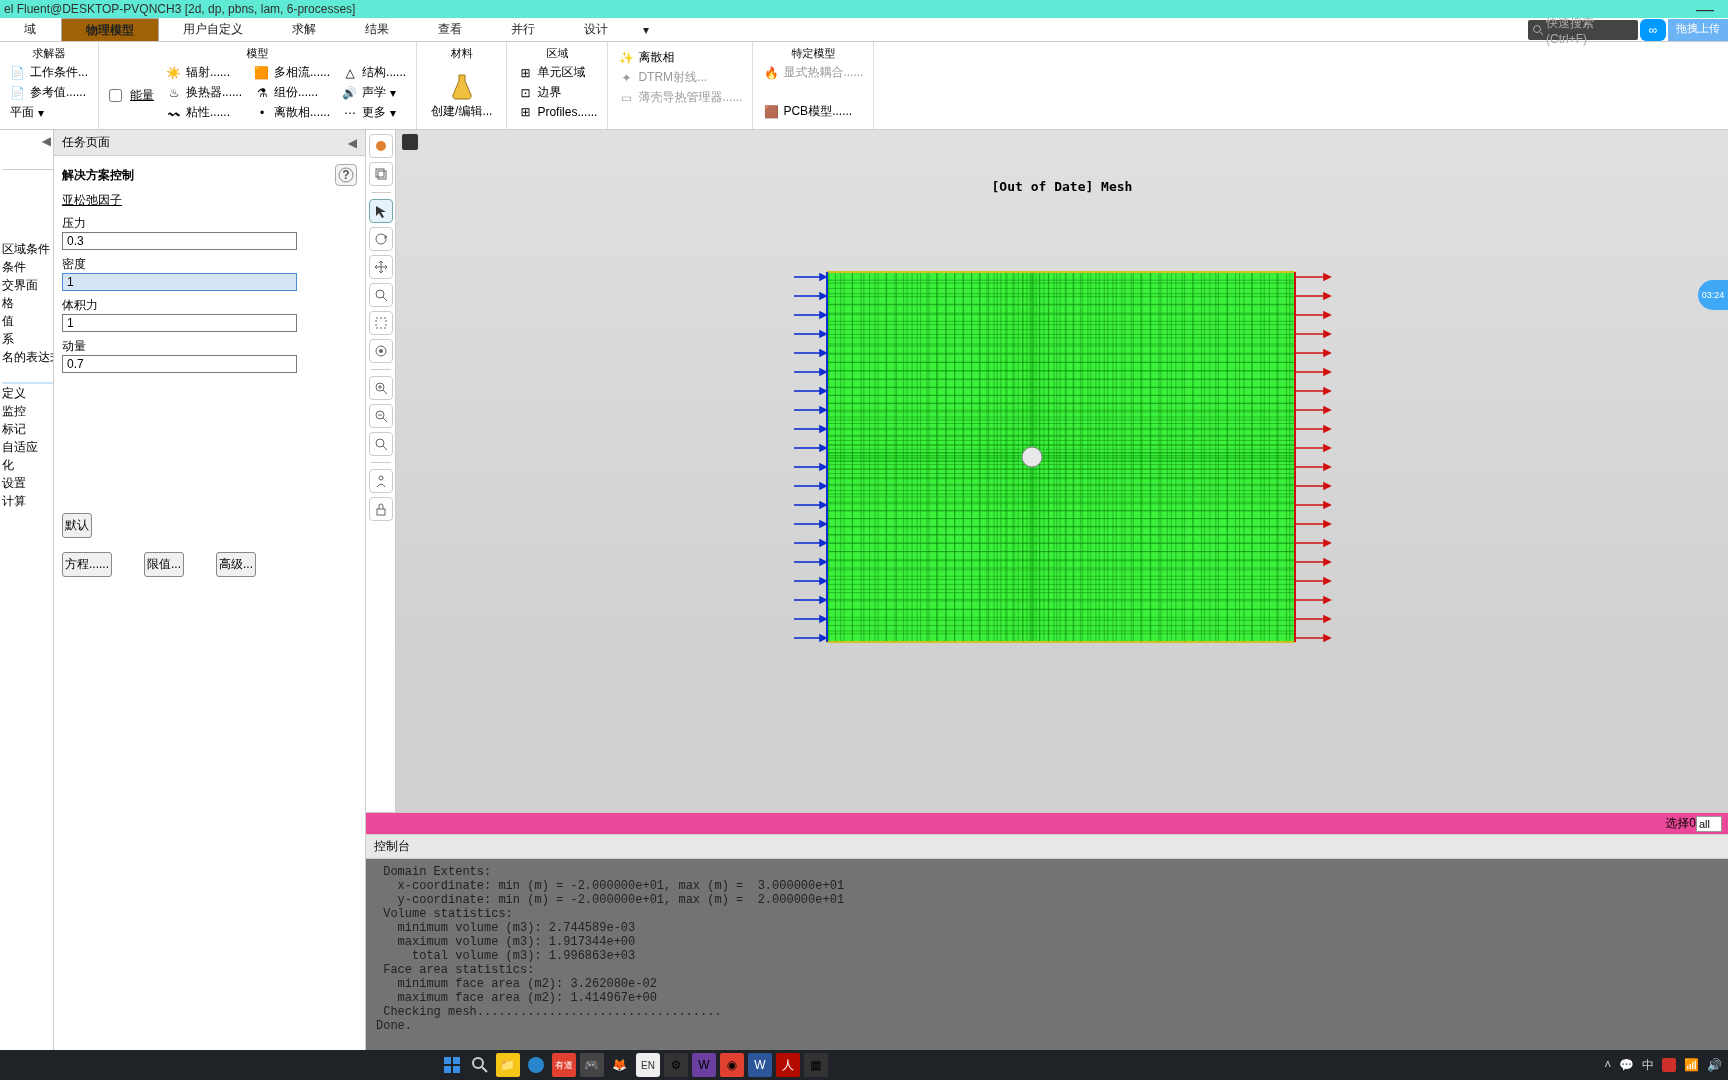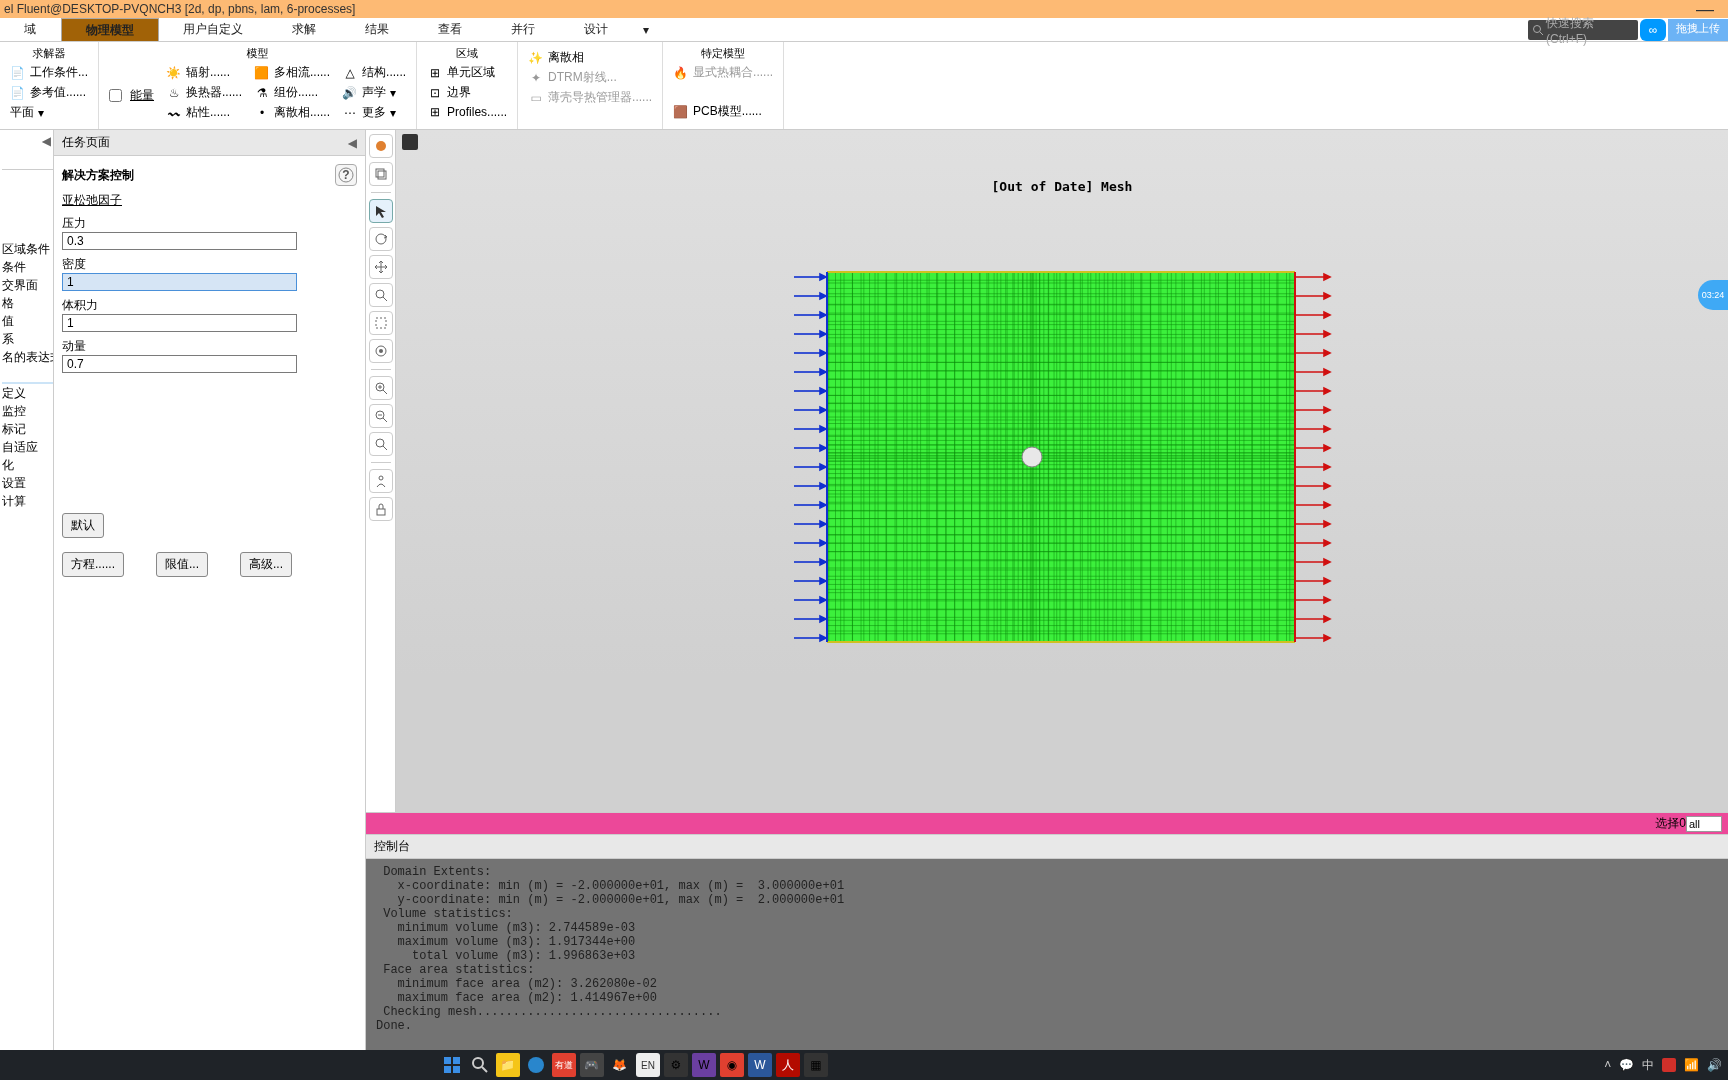--- a/index.html
+++ b/index.html
@@ -1,18 +1,18 @@
 <!DOCTYPE html>
 <html><head>
 <meta charset="utf-8">
 <style>
 * { margin: 0; padding: 0; box-sizing: border-box; font-family: "Microsoft YaHei", sans-serif; font-size: 12px; }
 body { background: #f0f0f0; width: 1728px; height: 1080px; overflow: hidden; position: relative; }
 
-.title-bar { height: 18px; background: #fdba74; display: flex; align-items: center; padding: 0 4px; font-size: 11px; color: #333; }
+.title-bar { height: 18px; background: #5eead4; display: flex; align-items: center; padding: 0 4px; font-size: 11px; color: #333; }
 .title-bar .min { margin-left: auto; font-size: 18px; padding-right: 10px; }
 
 .ribbon-tabs { height: 24px; background: #fff; display: flex; border-bottom: 1px solid #ccc; }
 .ribbon-tabs .tab { padding: 4px 24px; color: #222; display: flex; align-items: center; border-right: 1px solid transparent; }
 .ribbon-tabs .tab.active { background: #a16207; border: 1px solid #aaa; border-bottom: none; font-weight: bold; }
 .ribbon-tabs .search-box { margin-left: auto; width: 110px; height: 20px; margin-top: 2px; background: #444; color: #aaa; padding: 2px 4px; font-size: 11px; display: flex; align-items: center; border-radius: 2px;}
 .ribbon-tabs .search-box svg { margin-right: 2px; }
 .cloud-btn { width: 26px; height: 22px; background: #0099ff; border-radius: 6px; margin: 1px 2px; display: flex; align-items: center; justify-content: center; color: white; }
 .drag-btn { height: 22px; background: #6cb3f5; color: white; padding: 2px 8px; margin: 1px 0; font-size: 11px; }
 
@@ -38,34 +38,34 @@
 .task-panel { width: 312px; background: #fff; border-right: 1px solid #ccc; display: flex; flex-direction: column; position: relative; }
 .task-panel-title { background: #e8e8e8; padding: 4px 8px; border-bottom: 1px solid #ccc; display: flex; align-items: center; }
 .task-panel-title .collapse-btn { margin-left: auto; font-size: 12px; color: #666; cursor: pointer; }
 .task-content { padding: 8px; flex: 1; overflow: auto; }
 .task-heading { font-weight: bold; font-size: 13px; display: flex; align-items: center; gap: 26px; }
 .task-heading .help-ico { margin-left: auto; width: 22px; height: 22px; border: 1px solid #aaa; border-radius: 4px; display: flex; align-items: center; justify-content: center; background: #f5f5f5; }
 .task-subheading { text-decoration: underline; margin-top: 6px; font-size: 12px; }
 .task-field-label { margin-top: 6px; font-size: 12px; }
 .task-field-input { width: 235px; height: 18px; border: 1px solid #7a7a7a; background: #fff; padding: 1px 4px; font-size: 12px; }
 .task-field-input.sel { background: #d6e5f5; border: 1px solid #4a90d9; }
-.task-button { border: 1px solid #888; background: #f0f0f0; padding: 3px 8px; font-size: 12px; border-radius: 3px; }
+.task-button { border: 1px solid #888; background: #f0f0f0; padding: 3px 2px; font-size: 12px; border-radius: 3px; }
 .task-button-row2 { display: flex; gap: 32px; margin-top: 14px; }
 
 .viewport-area { flex: 1; display: flex; flex-direction: column; }
 .gfx-row { flex: 1; display: flex; position: relative; background: #e8e8e8; }
 .gfx-toolbar { width: 30px; background: #fff; border-right: 1px solid #ccc; display: flex; flex-direction: column; align-items: center; gap: 4px; padding: 4px 0; }
 .gfx-tool-btn { width: 24px; height: 24px; border: 1px solid #ccc; background: #fff; border-radius: 4px; display: flex; align-items: center; justify-content: center; }
 .gfx-tool-btn.active { background: #e5f1fb; border-color: #7aa; }
 .gfx-tool-sep { width: 20px; height: 1px; background: #ccc; margin: 2px 0; }
 .gfx-canvas { flex: 1; background: linear-gradient(#e0e0e0,#d0d0d0 80%); position: relative; overflow: hidden; }
 .gfx-header { text-align: center; padding: 4px; font-weight: bold; font-family: monospace; font-size: 13px; margin-top: 45px; }
 .mesh-svg { position: absolute; left: 50%; top: 48%; transform: translate(-50%,-50%); }
 .select-bar { height: 22px; display: flex; align-items: center; justify-content: flex-end; padding: 0 6px; font-size: 12px; background: #ec4899; border-top: 1px solid #ccc; }
-.select-bar input { width: 36px; height: 16px; border: 1px solid #999; font-size: 11px; padding: 0 2px; }
+.select-bar input { width: 26px; height: 16px; border: 1px solid #999; font-size: 11px; padding: 0 2px; }
 
 .console-panel { height: 216px; background: #737373; display: flex; flex-direction: column; }
 .console-title { background: #e8e8e8; padding: 3px 8px; border-bottom: 1px solid #ccc; border-top: 1px solid #ccc; font-size: 12px; }
 .console-body { flex: 1; padding: 6px 10px; font-family: "Courier New", monospace; font-size: 12px; white-space: pre; overflow: auto; color: #222; }
 
 .taskbar { position: absolute; bottom: 0; left: 0; right: 0; height: 30px; background: #1f2328; display: flex; align-items: center; padding: 0 6px; gap: 4px; justify-content: center; }
 .taskbar .tb-ico { width: 24px; height: 24px; border-radius: 2px; display: flex; align-items: center; justify-content: center; }
 .taskbar .tb-right { margin-left: auto; display: flex; gap: 8px; align-items: center; color: #ccc; font-size: 11px; }
 
 .timer-bubble { position: absolute; right: 0; top: 280px; width: 30px; height: 30px; background: #3fa9f5; border-radius: 50% 0 0 50%; color: #fff; display: flex; align-items: center; justify-content: center; font-size: 9px; }
@@ -174,20 +174,33 @@
           </div>
         <div class="ribbon-item">
             <span class="ico">⋯</span>
             <span>更多</span> 
             <span>▾</span>
           </div>
       </div>
     </div>
   </div>
 
+  <div class="ribbon-group">
+    <div class="ribbon-group-title">材料</div>
+    <div class="ribbon-group-body">
+      <div class="ribbon-big-item">
+        <span class="big-ico">
+          <svg width="32" height="32" viewBox="0 0 32 32">
+              <path d="M13 4h6v6l6 14a3 3 0 0 1-3 4H10a3 3 0 0 1-3-4l6-14z" fill="#f0c040" stroke="#a0701a"></path>
+            </svg>
+        </span>
+        <span>创建/编辑...</span>
+      </div>
+    </div>
+  </div>
 
   <div class="ribbon-group">
     <div class="ribbon-group-title">区域</div>
     <div class="ribbon-group-body">
       <div class="ribbon-col">
         <div class="ribbon-item">
             <span class="ico">⊞</span>
             <span>单元区域</span>
           </div>
         <div class="ribbon-item">

